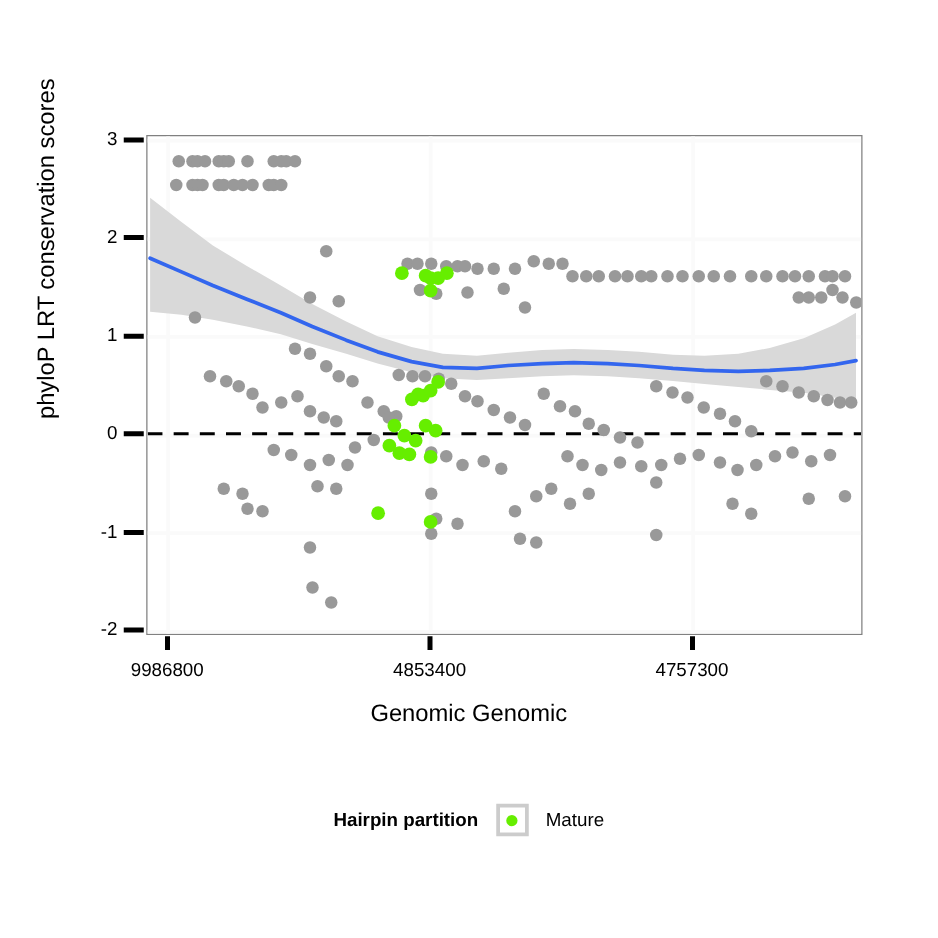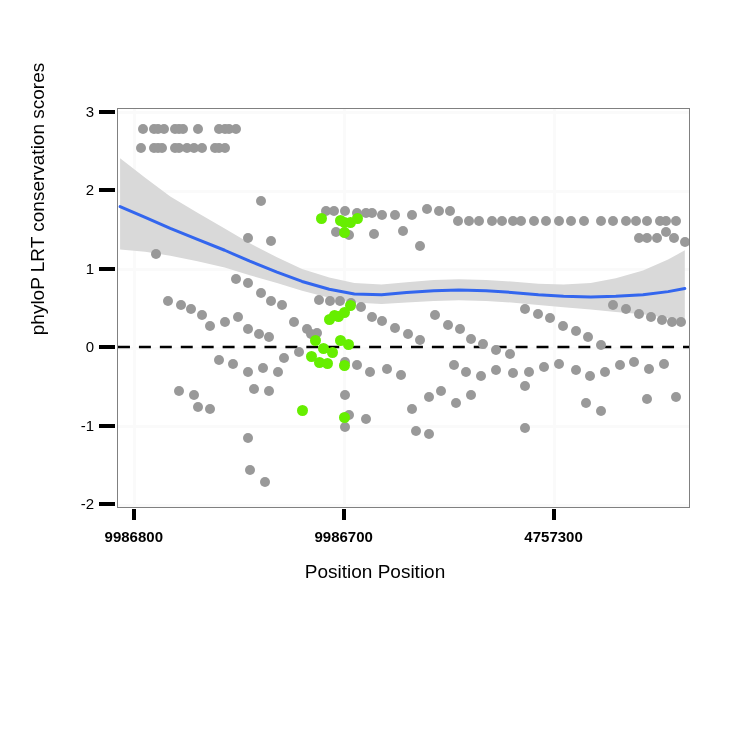--- a/index.html
+++ b/index.html
@@ -41,21 +41,21 @@
     transform:rotate(-90deg);text-align:center;
     font-size:19px;color:#000;
   }
   .xaxis-label{
     position:absolute;left:0;top:561px;width:750px;text-align:center;
     font-size:19px;color:#000;
   }
   .ytick-mark{position:absolute;width:16px;height:4px;background:#000;left:99px;}
   .ytick-text{position:absolute;right:0;width:40px;text-align:right;font-size:15px;color:#000;}
   .xtick-mark{position:absolute;width:4px;height:11px;background:#000;top:509px;}
-  .xtick-text{position:absolute;top:528px;width:110px;text-align:center;font-size:15px;color:#000;font-weight:bold;}
+  .xtick-text{position:absolute;top:528px;width:110px;text-align:center;font-size:15px;color:#000;}
 
   
   .legend{
     position:absolute;left:0;top:643px;width:750px;
     display:flex;align-items:center;justify-content:center;gap:14px;
   }
   .legend-title{font-size:15px;font-weight:bold;color:#000;}
   .legend-key{
     width:26px;height:26px;background:#fff;border:3px solid #cccccc;
     display:flex;align-items:center;justify-content:center;box-sizing:border-box;
@@ -301,22 +301,29 @@
       <div class="ytick-text" style="top: 259.784px; left: 50px; width: 44px;">1</div>
       <div class="ytick-mark" style="top: 188.353px;"></div>
       <div class="ytick-text" style="top: 181.353px; left: 50px; width: 44px;">2</div>
       <div class="ytick-mark" style="top: 109.922px;"></div>
       <div class="ytick-text" style="top: 102.922px; left: 50px; width: 44px;">3</div>
     </div>
   <div id="xaxis">
       <div class="xtick-mark" style="left: 131.791px;"></div>
       <div class="xtick-text" style="left: 78.7912px;">9986800</div>
       <div class="xtick-mark" style="left: 341.681px;"></div>
-      <div class="xtick-text" style="left: 288.681px;">9986700</div>
+      <div class="xtick-text" style="left: 288.681px;">4853400</div>
       <div class="xtick-mark" style="left: 551.571px;"></div>
       <div class="xtick-text" style="left: 498.571px;">4757300</div>
     </div>
 
   <div class="yaxis-label">phyloP LRT conservation scores</div>
-  <div class="xaxis-label">Position Position</div>
-
+  <div class="xaxis-label">Genomic Genomic</div>
+
+  <div class="legend">
+    <span class="legend-title">Hairpin partition</span>
+    <span class="legend-key">
+      <span class="legend-dot"></span>
+    </span>
+    <span class="legend-label">Mature</span>
+  </div>
 
 </div>
 
 </body></html>

